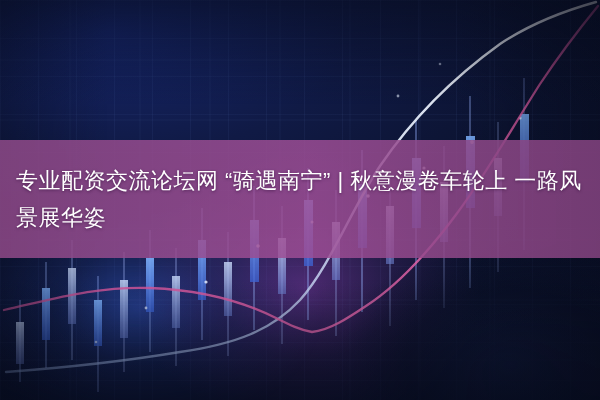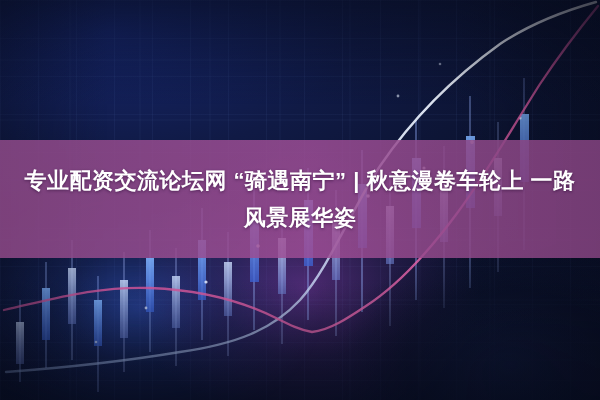--- a/index.html
+++ b/index.html
@@ -85,24 +85,24 @@
         rgba(150,76,143,0.86) 28%,
         rgba(158,78,150,0.84) 52%,
         rgba(142,72,136,0.86) 78%,
         rgba(130,66,126,0.88) 100%);
     display: flex;
     align-items: center;
     justify-content: center;
   }
   .title-text {
     width: 580px;
-    text-align: center;
+    text-align: left;
     color: #ffffff;
     font-size: 22px;
-    font-weight: bold;
+    font-weight: normal;
     line-height: 37px;
     letter-spacing: 0.5px;
     text-shadow: 0 1px 3px rgba(40,10,50,0.55);
     padding: 0 6px;
     box-sizing: border-box;
   }
 </style>
 </head>
 <body>
 

